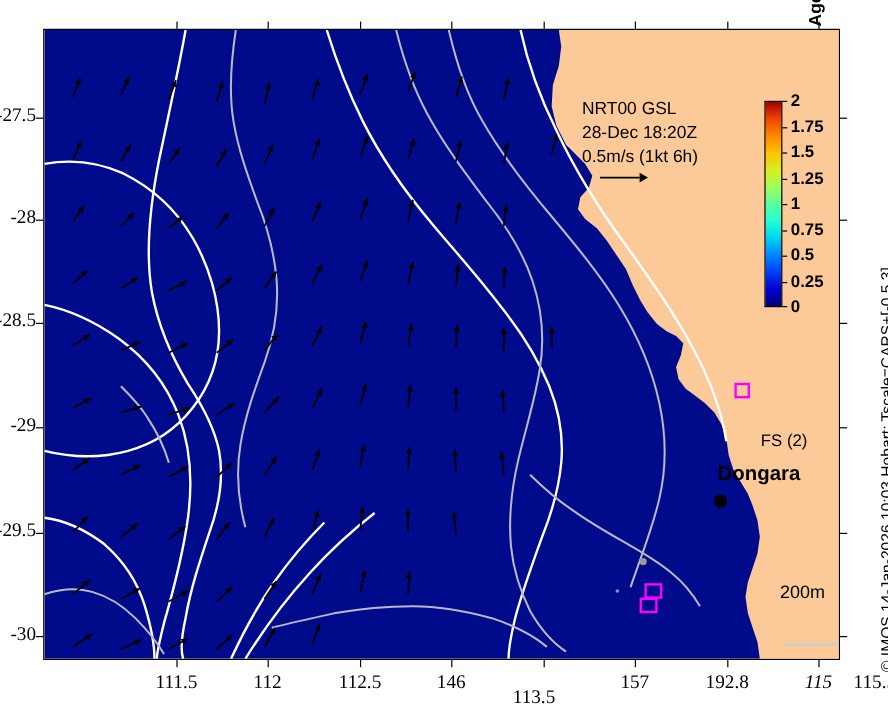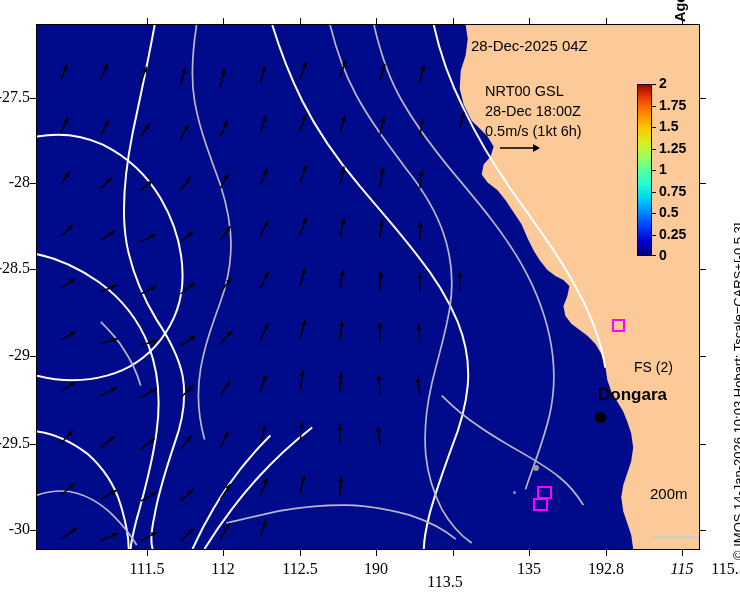--- a/index.html
+++ b/index.html
@@ -371,24 +371,23 @@
           <polygon points="305.0,453.0 302.1,458.4 307.3,458.6" fill="#000000"></polygon>
           <polygon points="40.0,505.0 34.0,506.0 36.9,510.3" fill="#000000"></polygon>
           <polygon points="81.0,510.0 74.9,510.0 77.1,514.7" fill="#000000"></polygon>
           <polygon points="120.0,509.0 113.9,509.4 116.5,514.0" fill="#000000"></polygon>
           <polygon points="157.0,506.0 151.2,507.8 154.7,511.6" fill="#000000"></polygon>
           <polygon points="193.0,500.0 188.0,503.5 192.6,506.1" fill="#000000"></polygon>
           <polygon points="230.0,497.0 225.7,501.3 230.6,503.1" fill="#000000"></polygon>
         </g>
     </svg>
 
-    <div class="map-text title-date" style="left:434px;top:12px;">28-Dec-2025 04Z</div>
 
     <div class="map-text block-line" style="left:448px;top:58px;">NRT00 GSL</div>
-    <div class="map-text block-line" style="left:448px;top:78px;">28-Dec 18:00Z</div>
+    <div class="map-text block-line" style="left:448px;top:78px;">28-Dec 18:20Z</div>
     <div class="map-text block-line" style="left:448px;top:98px;">0.5m/s (1kt 6h)</div>
 
     <svg class="arrow-key" style="left:462px;top:116px;width:42px;height:14px;" viewBox="0 0 42 14">
       <line x1="1" y1="7" x2="34" y2="7" stroke="#000" stroke-width="1.6"></line>
       <path d="M34,3 L41,7 L34,11 Z" fill="#000"></path>
     </svg>
 
     <div class="fs-square" style="left:575px;top:294px;"></div>
     <div class="map-text fs-label" style="left:597px;top:291px;margin-top:43px;">FS (2)</div>
 
@@ -421,23 +420,23 @@
     <div class="tick-x-top" style="left:300px;"></div>
     <div class="tick-x-top" style="left:376px;"></div>
     <div class="tick-x-top" style="left:453px;"></div>
     <div class="tick-x-top" style="left:529px;"></div>
     <div class="tick-x-top" style="left:606px;"></div>
     <div class="tick-x-top" style="left:682px;"></div>
 
     <div class="xlab" style="left:112px;">111.5</div>
     <div class="xlab" style="left:188px;">112</div>
     <div class="xlab" style="left:265px;">112.5</div>
-    <div class="xlab" style="left:341px;">190</div>
+    <div class="xlab" style="left:341px;">146</div>
     <div class="xlab" style="left:410px;margin-top:13px;">113.5</div>
-    <div class="xlab" style="left:494px;">135</div>
+    <div class="xlab" style="left:494px;">157</div>
     <div class="xlab" style="left:571px;">192.8</div>
     <div class="xlab" style="left:647px;font-style:italic;">115</div>
     <div class="xlab" style="left:694px;">115.5</div>
   </div>
 
   <div>
     <div class="tick-y" style="top:98px;"></div>
     <div class="tick-y" style="top:183px;"></div>
     <div class="tick-y" style="top:269px;"></div>
     <div class="tick-y" style="top:356px;"></div>

